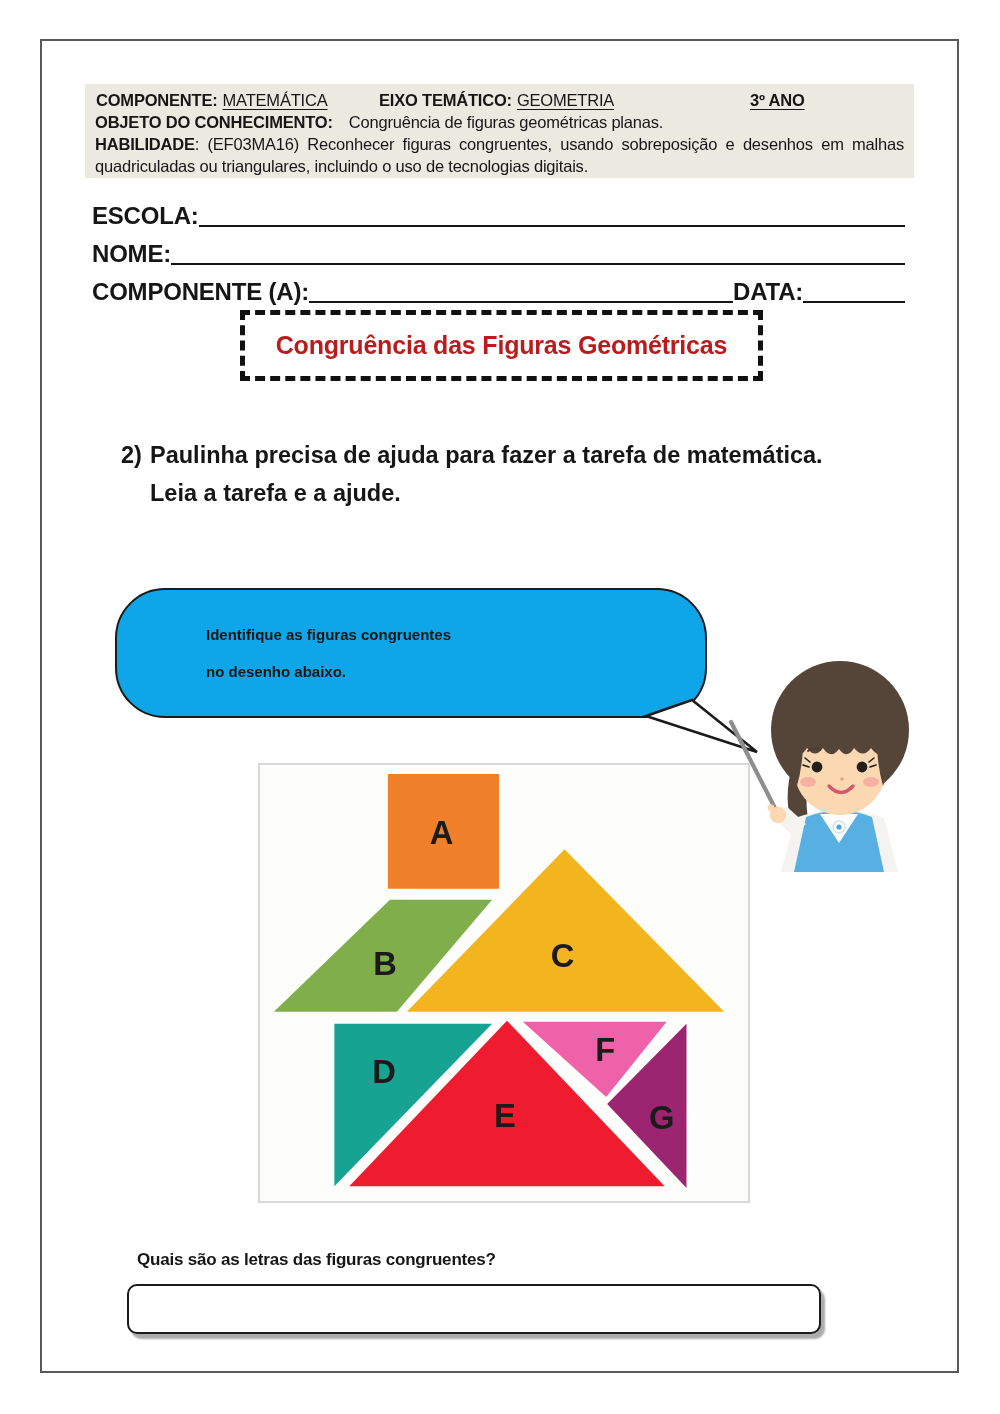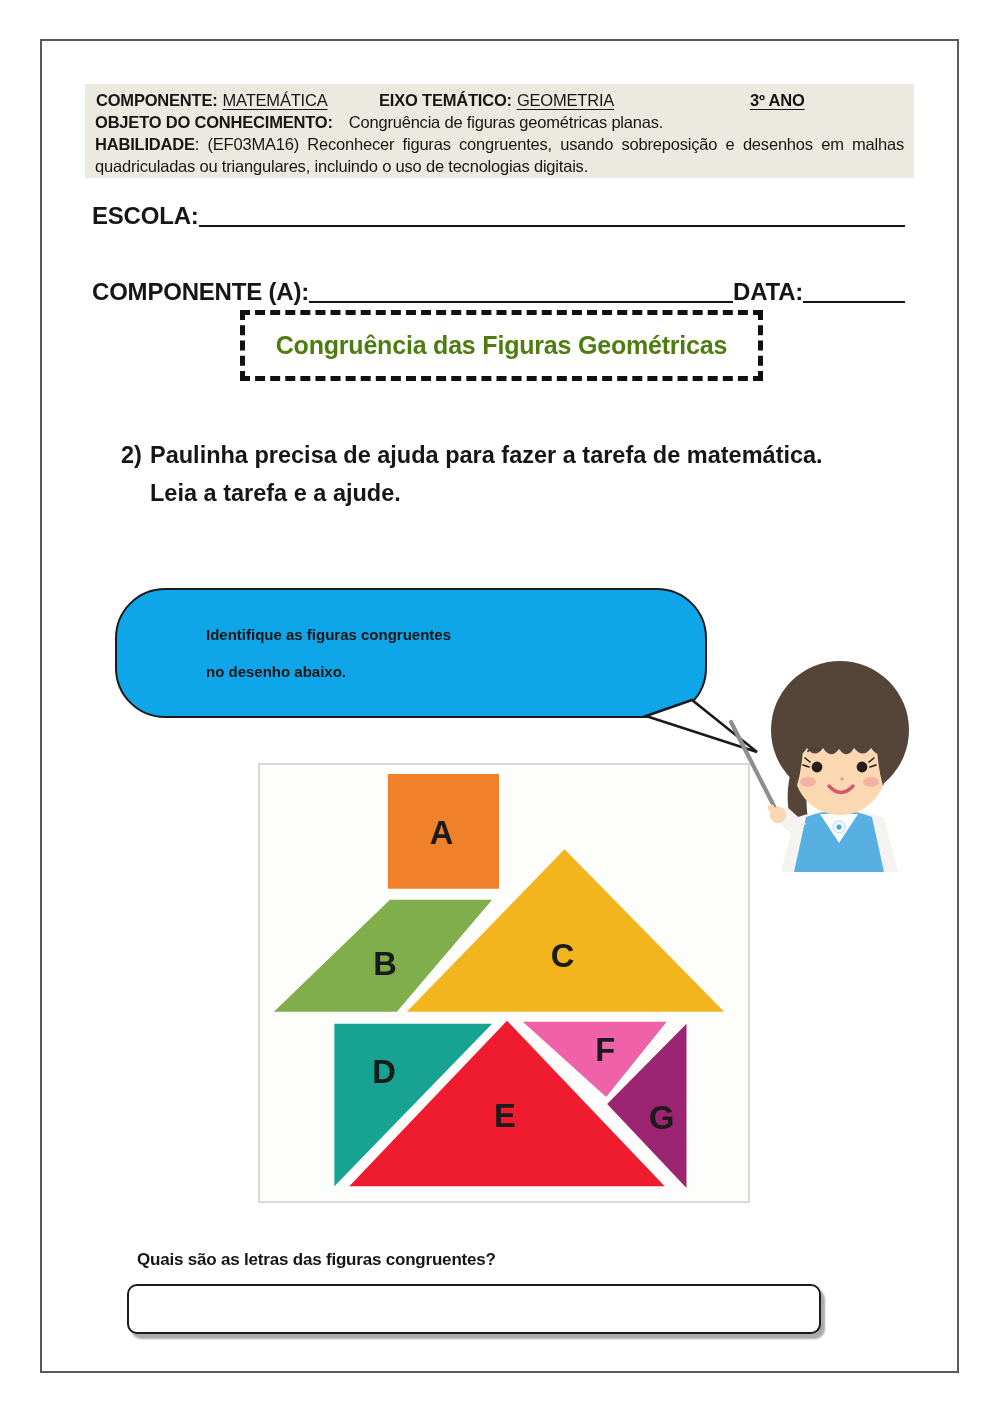--- a/index.html
+++ b/index.html
@@ -92,29 +92,33 @@
     </div>
     <div class="header-just">
       <span class="blabel">HABILIDADE</span><span>: (EF03MA16) Reconhecer figuras congruentes, usando sobreposição e desenhos em malhas quadriculadas ou triangulares, incluindo o uso de tecnologias digitais.</span>
     </div>
   </div>
 
   <div class="form-row" style="top:202px;">
     <span>ESCOLA:</span>
     <span class="fill-line fl-grow"></span>
   </div>
+  <div class="form-row" style="top:240px;">
+    <span>NOME:</span>
+    <span class="fill-line fl-grow"></span>
+  </div>
   <div class="form-row" style="top:278px;">
     <span>COMPONENTE (A):</span>
     <span class="fill-line fl-mid"></span>
     <span>DATA:</span>
     <span class="fill-line fl-grow"></span>
   </div>
 
   <div class="title-box">
-    <span style="color: #4d7c0f;">Congruência das Figuras Geométricas</span>
+    <span style="color: #b91c1c;">Congruência das Figuras Geométricas</span>
   </div>
 
   <div class="question">
     <span class="q-num">2)</span>
     <div class="q-text">
       <p class="q-just">Paulinha precisa de ajuda para fazer a tarefa de matemática.</p>
       <p>Leia a tarefa e a ajude.</p>
     </div>
   </div>
 

